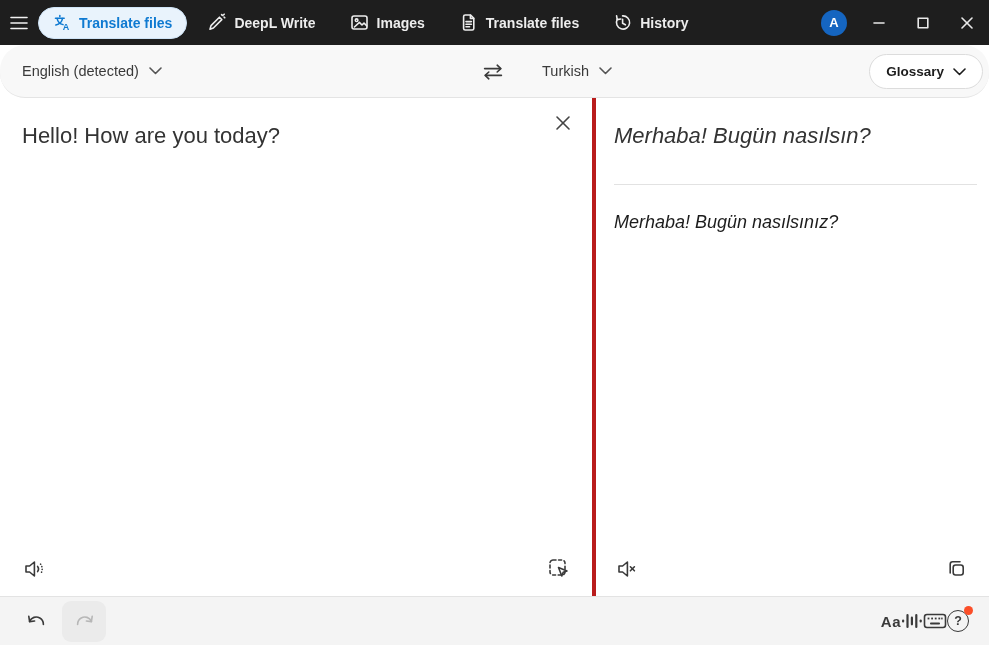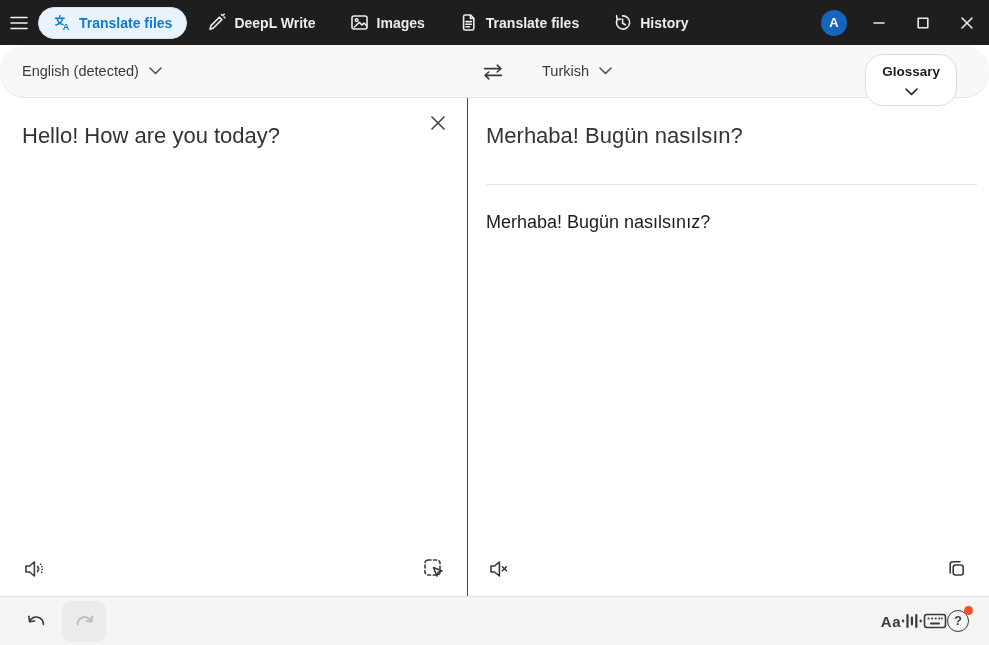--- a/index.html
+++ b/index.html
@@ -19,27 +19,27 @@
   .avatar { width:26px; height:26px; border-radius:50%; background:#1565c0; color:#fff; font-size:13px; font-weight:700; display:flex; align-items:center; justify-content:center; cursor:pointer; }
   .win-btn { width:44px; height:45px; display:flex; align-items:center; justify-content:center; cursor:pointer; }
   .win-btn svg { stroke:#e8e8e8; }
 
   
   .langbar { height:53px; background:#f8f8f8; border-bottom:1px solid #e4e4e4; display:flex; align-items:center; position:relative; font-size:14.5px; color:#3a3a3a;border-radius:25px; }
   .lang-select { display:flex; align-items:center; gap:10px; cursor:pointer; font-weight:500; }
   .lang-source { margin-left:22px; }
   .swap-btn { position:absolute; left:479px; top:14px; width:28px; height:26px; display:flex; align-items:center; justify-content:center; cursor:pointer; }
   .lang-target { position:absolute; left:542px;text-align:center; }
-  .glossary-btn { position:absolute; right:32px; top:9px; display:flex; align-items:center; gap:9px; background:#fff; border:1px solid #dcdcdc; border-radius:18px; padding:9px 16px; font-size:13.5px; font-weight:700; color:#1c1c1c; font-family:"Liberation Sans",sans-serif; cursor:pointer;flex-direction:column; }
+  .glossary-btn { position:absolute; right:6px; top:9px; display:flex; align-items:center; gap:9px; background:#fff; border:1px solid #dcdcdc; border-radius:18px; padding:9px 16px; font-size:13.5px; font-weight:700; color:#1c1c1c; font-family:"Liberation Sans",sans-serif; cursor:pointer; }
 
   
   .main { display:flex; height:498px; background:#fff; }
   .panel { position:relative; height:100%; }
-  .panel-source { width:468px; border-right:1px solid #b91c1c; padding:24px 60px 24px 22px; }
-  .panel-target { flex:1; padding:24px 12px 24px 18px; }
+  .panel-source { width:596px; border-right:4px solid #b91c1c; padding:24px 60px 24px 22px; }
+  .panel-target { flex:1; padding:24px 12px 24px 18px;font-style:italic; }
   .big-text { font-size:22px; color:#333; line-height:1.3; }
   .clear-btn { position:absolute; top:13px; right:17px; width:24px; height:24px; display:flex; align-items:center; justify-content:center; cursor:pointer; }
   .alt-divider { border:none; border-top:1px solid #e2e2e2; margin:33px 0 0 0; }
   .alt-label { margin-top:23px; font-size:17px; color:#919191; }
   .alt-item { margin-top:27px; font-size:18px; color:#1c1c1c; cursor:pointer; }
   .corner-icon { position:absolute; width:26px; height:26px; display:flex; align-items:center; justify-content:center; cursor:pointer; }
   .bl { left:22px; bottom:14px; }
   .br { right:20px; bottom:14px; }
   .panel-target .bl { left:19px; }
 

